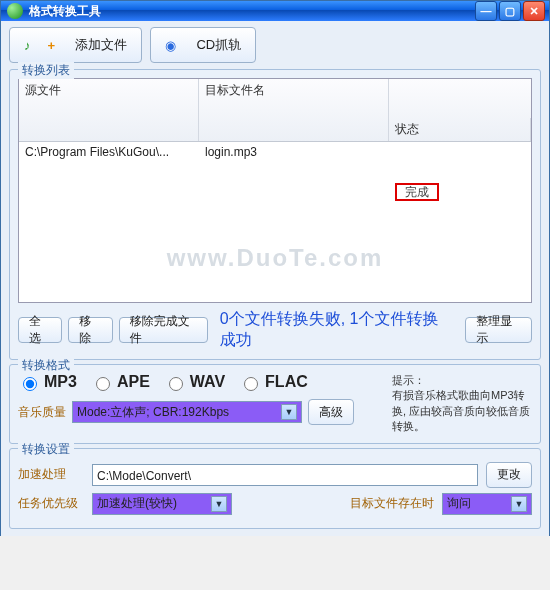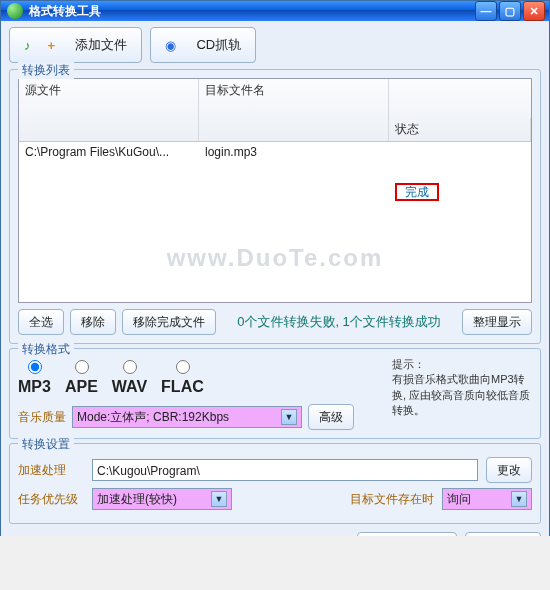--- a/index.html
+++ b/index.html
@@ -37,32 +37,32 @@
   .slogan { margin-left:auto; font-size:12px; color:#333; padding-right:4px;}
   .groupbox { border: 1px solid #a6bfdc; border-radius: 3px; padding: 8px 8px 8px; position:relative; background:#eaf1fa;}
   .groupbox .legend { position:absolute; top:-8px; left:8px; background:#eaf1fa; padding:0 4px; color:#2d5c9a; font-size:12px;}
   .listbox { border:1px solid #999ab0; background:#fff; }
   .listhdr { display:flex; background:linear-gradient(#fcfcfe,#ecf0f6); border-bottom:1px solid #c3c9d3;}
   .listhdr div { padding:3px 6px; border-right:1px solid #d3d8e1; font-size:12px; color:#333;}
   .col-src{width:180px;} .col-tgt{width:190px;} .col-status{flex:1;margin-top:39px;}
   .listbody { height: 160px; overflow:auto; background:#fff;}
   .row { display:flex; font-size:12px;}
   .cell { padding:3px 6px; white-space:nowrap; overflow:hidden; text-overflow:ellipsis;}
-  .status-done { border:2px solid #d00; padding:0 8px; color:#0369a1;}
+  .status-done { border:2px solid #d00; padding:0 8px; color:#404040;}
   .watermark { position:relative; text-align:center; color:#d7dde3; font-size:24px; font-weight:bold; letter-spacing:2px; margin-top:40px; pointer-events:none;}
   .listactions { display:flex; align-items:center; gap:6px; margin-top:6px;}
   .spacer{flex:1;}
-  .status-text{font-size:13px; color:#0f766e;}
+  .status-text{font-size:16px; color:#1d4ed8;}
   .fmt-row { display:flex; align-items:center; gap:14px;}
-  .radio { display:inline-flex; align-items:center; gap:4px; font-size:16px; font-weight:bold; color:#222; cursor:pointer;flex-direction:column;}
+  .radio { display:inline-flex; align-items:center; gap:4px; font-size:16px; font-weight:bold; color:#222; cursor:pointer;}
   .radio input { width:14px; height:14px;}
   .tips { font-size:11px; color:#333; width:140px; line-height:1.4;}
   .quality-row{ display:flex; align-items:center; gap:6px; margin-top:8px;}
   .select, .text {
-    border:1px solid #7f9db9; background:#f0abfc; height:22px; padding:2px 4px; font-size:12px;
+    border:1px solid #7f9db9; background:#8b5cf6; height:22px; padding:2px 4px; font-size:12px;
   }
   .select{display:inline-flex; align-items:center; gap:6px; cursor:pointer;}
   .select .caret{margin-left:auto; width:16px; height:16px; background:linear-gradient(#cfe6ff,#a9cdfb); border:1px solid #7f9db9; display:flex; align-items:center; justify-content:center; font-size:9px; color:#234;}
   .settings-row{display:flex; align-items:center; gap:8px; margin:5px 0;}
   .label{font-size:12px; color:#a16207;}
   .footer { display:flex; justify-content:flex-end; gap:8px; margin-top:2px; padding:2px 0 0;}
   .icon-note::before{content:"♪"; color:#2a9a2a; font-weight:bold;}
   .icon-plus::before{content:"+"; color:#e68a00; font-weight:bold; margin-left:-3px;}
   .icon-cd::before{content:"◉"; color:#2a6adf;}
   .icon-go::before{content:"↻"; color:#2a9a2a; font-weight:bold;}
@@ -161,21 +161,21 @@
           <div>有损音乐格式歌曲向MP3转换, 应由较高音质向较低音质转换。</div>
         </div>
       </div>
     </div>
 
     <div class="groupbox">
       <div class="legend">转换设置</div>
 
       <div class="settings-row">
         <span class="label" style="width:66px;">加速处理</span>
-        <div class="text readonly" style="flex:1;">C:\Kugou\Program\</div>
+        <div class="text readonly" style="flex:1;">C:\Mode\Convert\</div>
         <div class="btn">更改</div>
       </div>
 
       <div class="settings-row">
         <span class="label" style="width:66px;">任务优先级</span>
         <div class="select" style="width:140px;">
           <span>加速处理(较快)</span>
           <span class="caret">▼</span>
         </div>
         <div class="spacer"></div>

